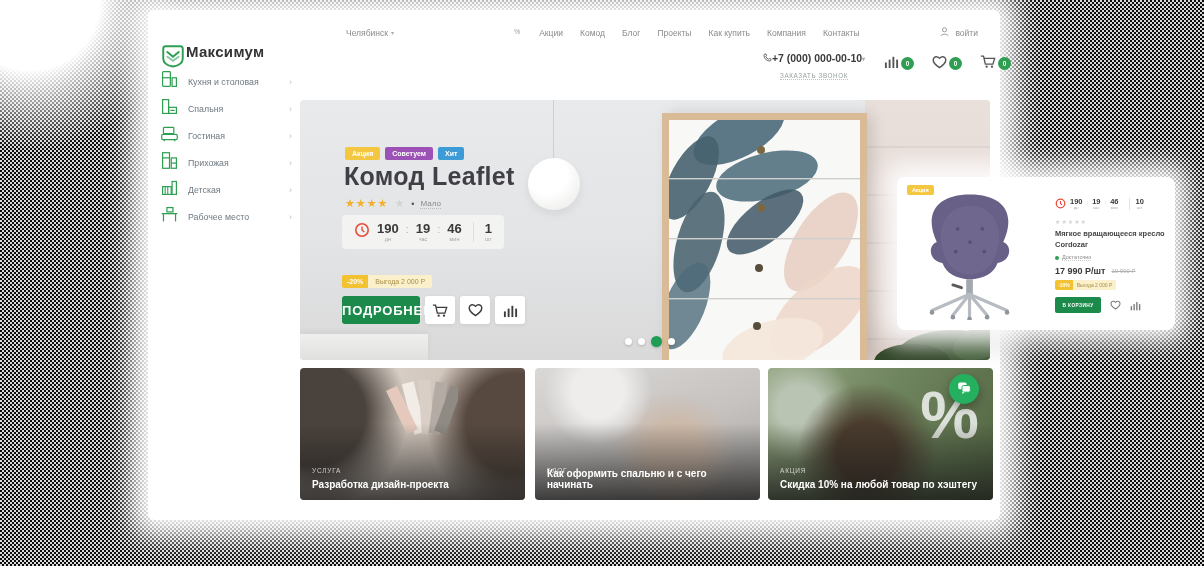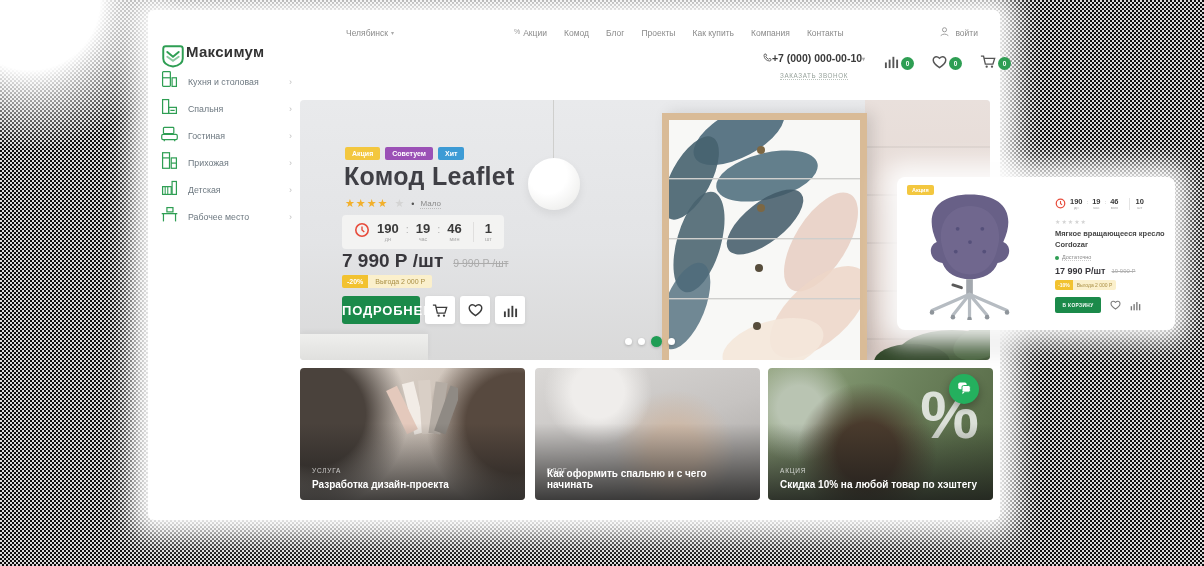--- a/index.html
+++ b/index.html
@@ -18,21 +18,21 @@
     box-shadow:0 0 26px 18px rgba(255,255,255,.95), 0 4px 18px rgba(0,0,0,.06);
   }
   
   .logo{position:absolute; left:12px; top:33px; display:flex; gap:0; cursor:pointer;}
   .logo-text{font-size:15px; font-weight:bold; color:#333; letter-spacing:.3px;}
   
   .toprow{position:absolute; left:162px; top:16px; right:22px; display:flex; align-items:center; font-size:8.5px; color:#8b8b8b;}
   .city{display:flex; align-items:center; gap:3px; cursor:pointer;margin-left:36px;}
   .caret{font-size:6px; color:#aaa;}
   .links{display:flex; gap:17px; margin-left:120px; align-items:center;}
-  .links a{color:#8b8b8b; text-decoration:none; cursor:pointer; display:flex; align-items:flex-start; gap:3px;}
+  .links a{color:#8b8b8b; text-decoration:none; cursor:pointer; display:flex; align-items:flex-start; gap:19px;}
   .pct-ic{font-size:7px; color:#9a9a9a;}
   .login{margin-left:auto; display:flex; align-items:center; gap:5px; cursor:pointer;}
   
   .search-wrap{position:absolute; left:162px; top:42px; width:390px; height:26px;}
   .search-wrap input{width:100%; height:100%; border:0; background:#f4f4f4; border-radius:3px; padding:0 30px 0 12px; font-size:8.5px; color:#555; font-family:"Liberation Sans",sans-serif; outline:none;}
   .search-wrap input::placeholder{color:#b8b8b8;}
   .search-ic{position:absolute; right:9px; top:6px; cursor:pointer;}
   
   .phone-block{position:absolute; left:598px; top:42px; width:136px; text-align:center;}
   .phone-line{display:flex; align-items:center; justify-content:center; gap:0; font-size:10.5px; font-weight:bold; color:#3b3b3b; cursor:pointer;}
@@ -369,24 +369,20 @@
         <span class="cd-colon">:</span>
         <span class="cd-unit">
             <span class="cd-num">46</span>
             <span class="cd-lab">мин</span>
           </span>
         <span class="cd-unit cd-stock">
             <span class="cd-num">1</span>
             <span class="cd-lab">шт</span>
           </span>
       </div>
-      <div class="price-row">
-        <span class="price-new">7 990 Р /шт</span>
-        <span class="price-old">9 990 Р /шт</span>
-      </div>
       <div class="chips-row">
         <span class="disc-chip">-20%</span>
         <span class="benefit-chip">Выгода 2 000 Р</span>
       </div>
       <div class="hero-actions">
         <button class="btn-more">ПОДРОБНЕЕ</button>
         <button class="sq-btn">
             <svg width="16" height="15" viewBox="0 0 18 16">
               <path d="M1 2 h3 l2 9 h8.5 l2-6.5 H5" fill="none" stroke="#3c3c3c" stroke-width="1.5"></path>
               <circle cx="7.5" cy="13.8" r="1.3" fill="#3c3c3c"></circle>

